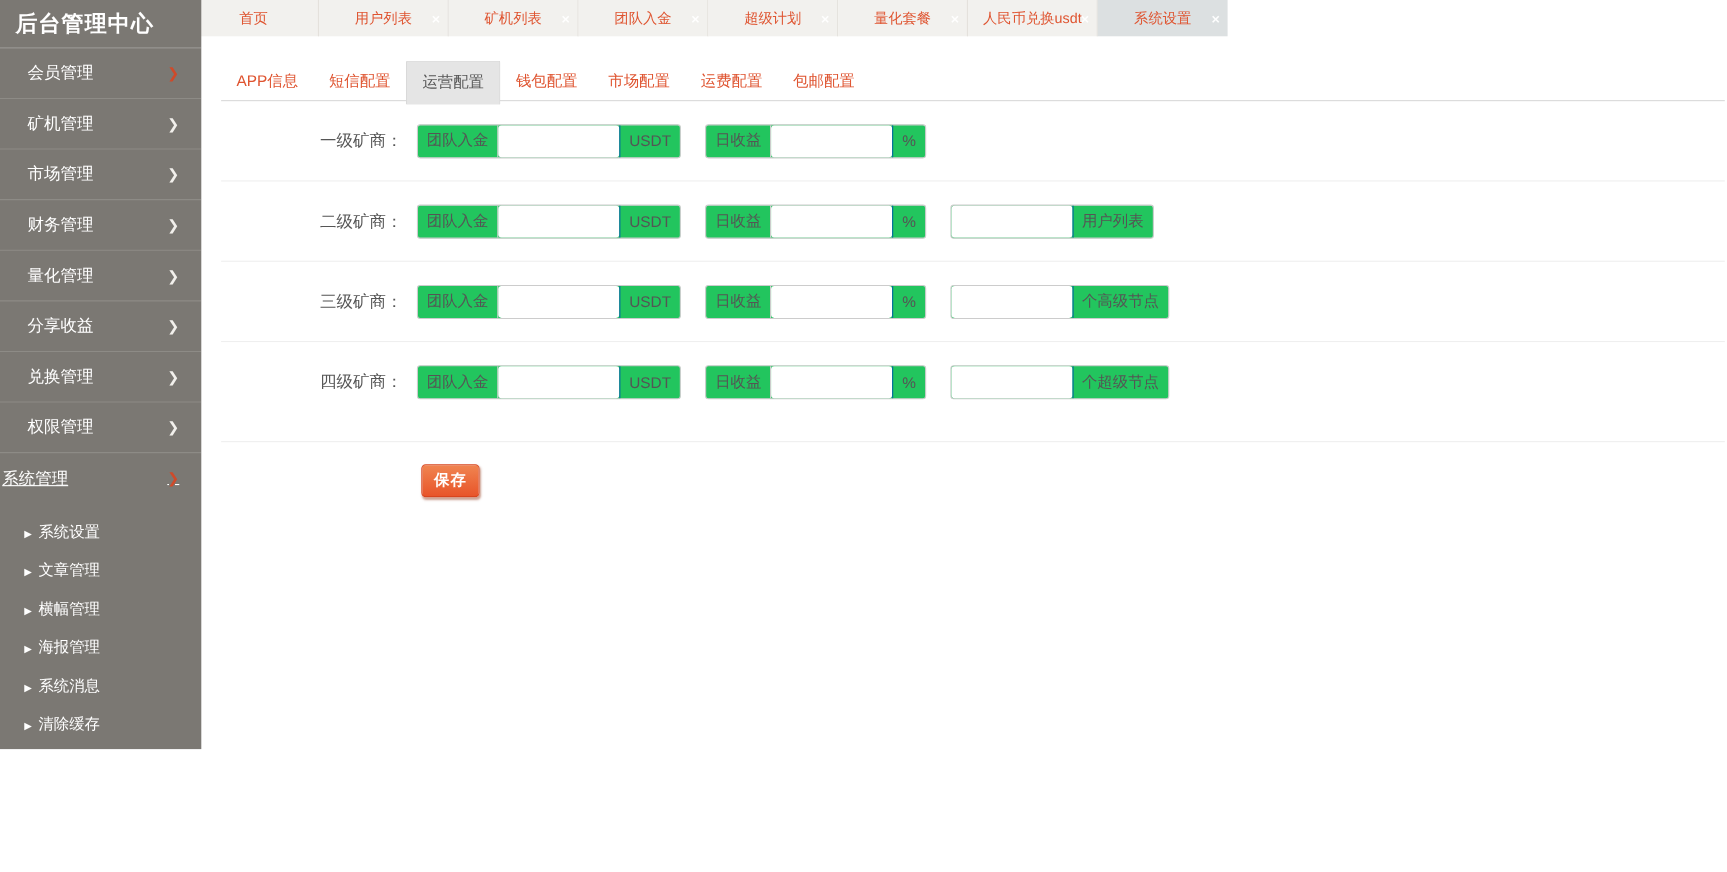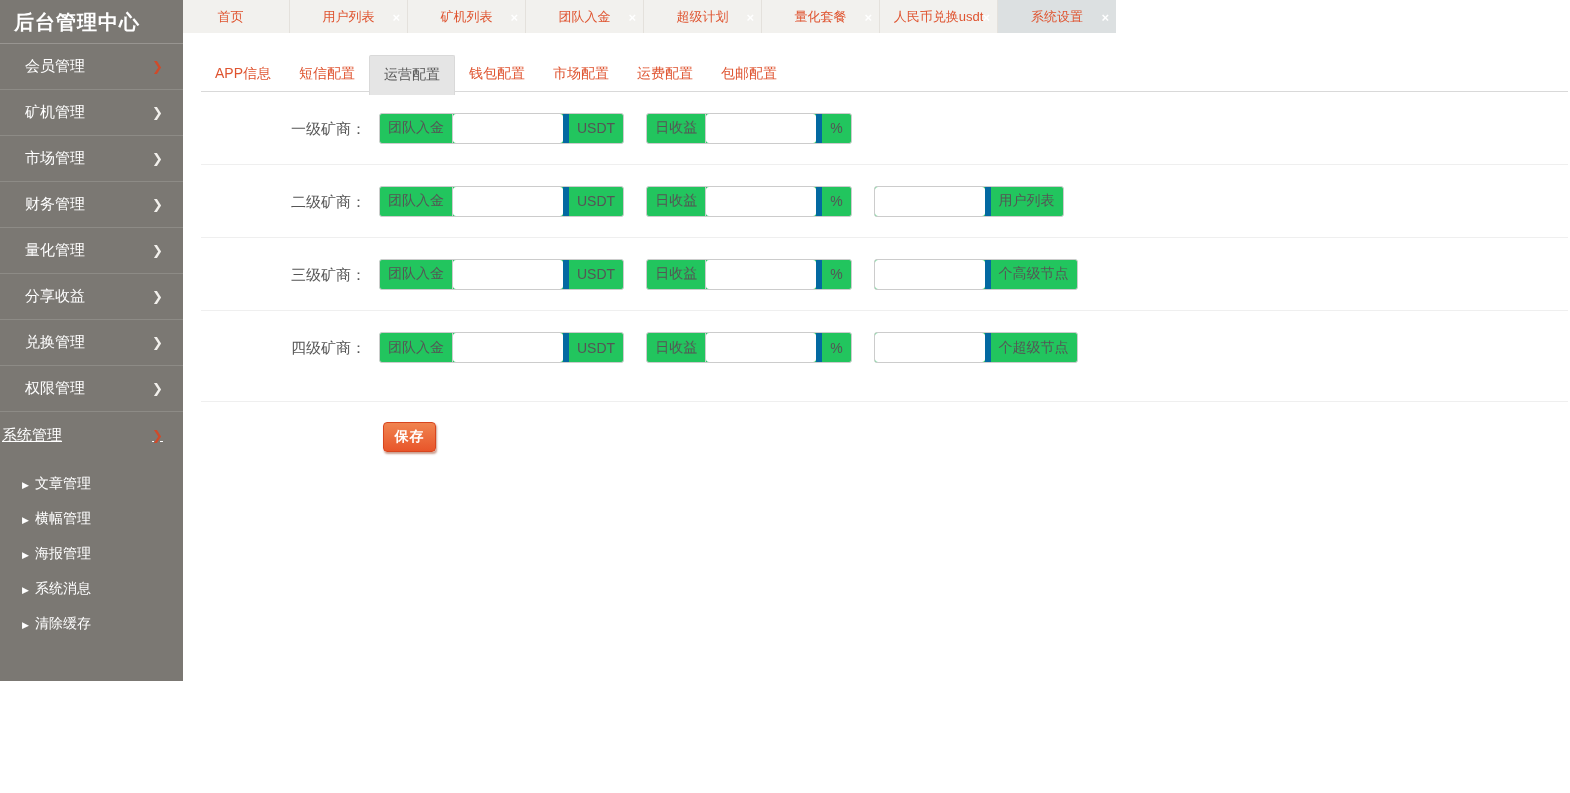--- a/index.html
+++ b/index.html
@@ -87,21 +87,21 @@
   .row-groups{display:flex;align-items:center;}
   .igroup{
     display:inline-flex;align-items:stretch;height:31px;box-sizing:border-box;
     border:1px solid #ccc;border-radius:3px;background:#22c55e;margin-right:22px;
   }
   .addon{
     display:flex;align-items:center;padding:0 8px;font-size:14px;color:#555;
     white-space:nowrap;
   }
   .addon.prefix{border-right:1px solid #ccc;}
-  .addon.suffix{border-left:6px solid #0369a1;text-align:right;}
+  .addon.suffix{border-left:1px solid #0369a1;text-align:right;}
   .ginput{
     border:none;outline:none;width:98px;min-width:0;padding:0 6px;
     font-size:14px;color:#333;background:#fff;border-radius:3px;
     font-family:inherit;
   }
 
   .actions{padding:20px 0 0 182px;}
   .save-btn{
     width:53px;height:30px;box-sizing:border-box;
     background:linear-gradient(#f08450,#e8552a);
@@ -151,20 +151,23 @@
     <span class="menu-label">权限管理</span>
     <span class="menu-arrow">❯</span>
   </div>
         <div class="menu-item expanded">
     <span class="menu-label">系统管理</span>
     <span class="menu-arrow accent">❯</span>
   </div>
       </nav>
     <nav class="submenu" id="submenu">
         <div class="sub-item">
+    <span class="sub-caret">▶</span><span>系统设置</span>
+  </div>
+        <div class="sub-item">
     <span class="sub-caret">▶</span><span>文章管理</span>
   </div>
         <div class="sub-item">
     <span class="sub-caret">▶</span><span>横幅管理</span>
   </div>
         <div class="sub-item">
     <span class="sub-caret">▶</span><span>海报管理</span>
   </div>
         <div class="sub-item">
     <span class="sub-caret">▶</span><span>系统消息</span>

